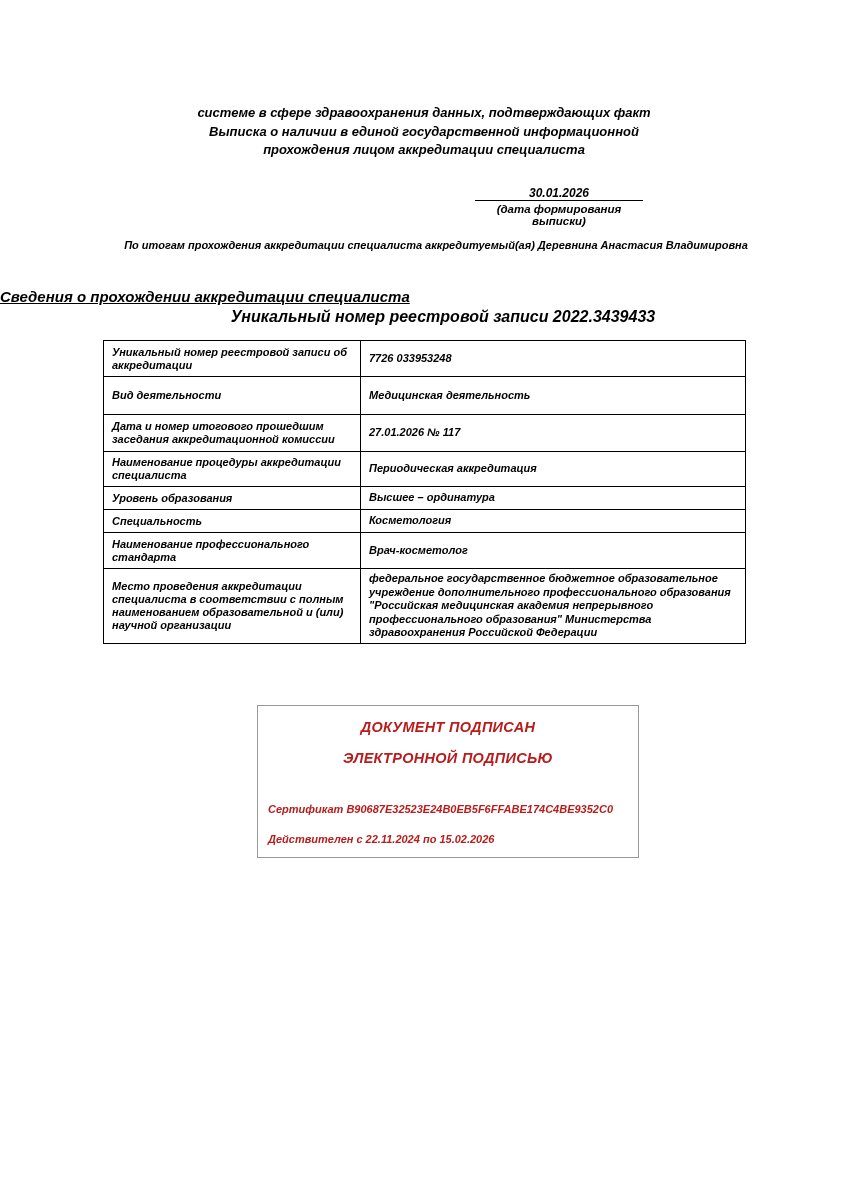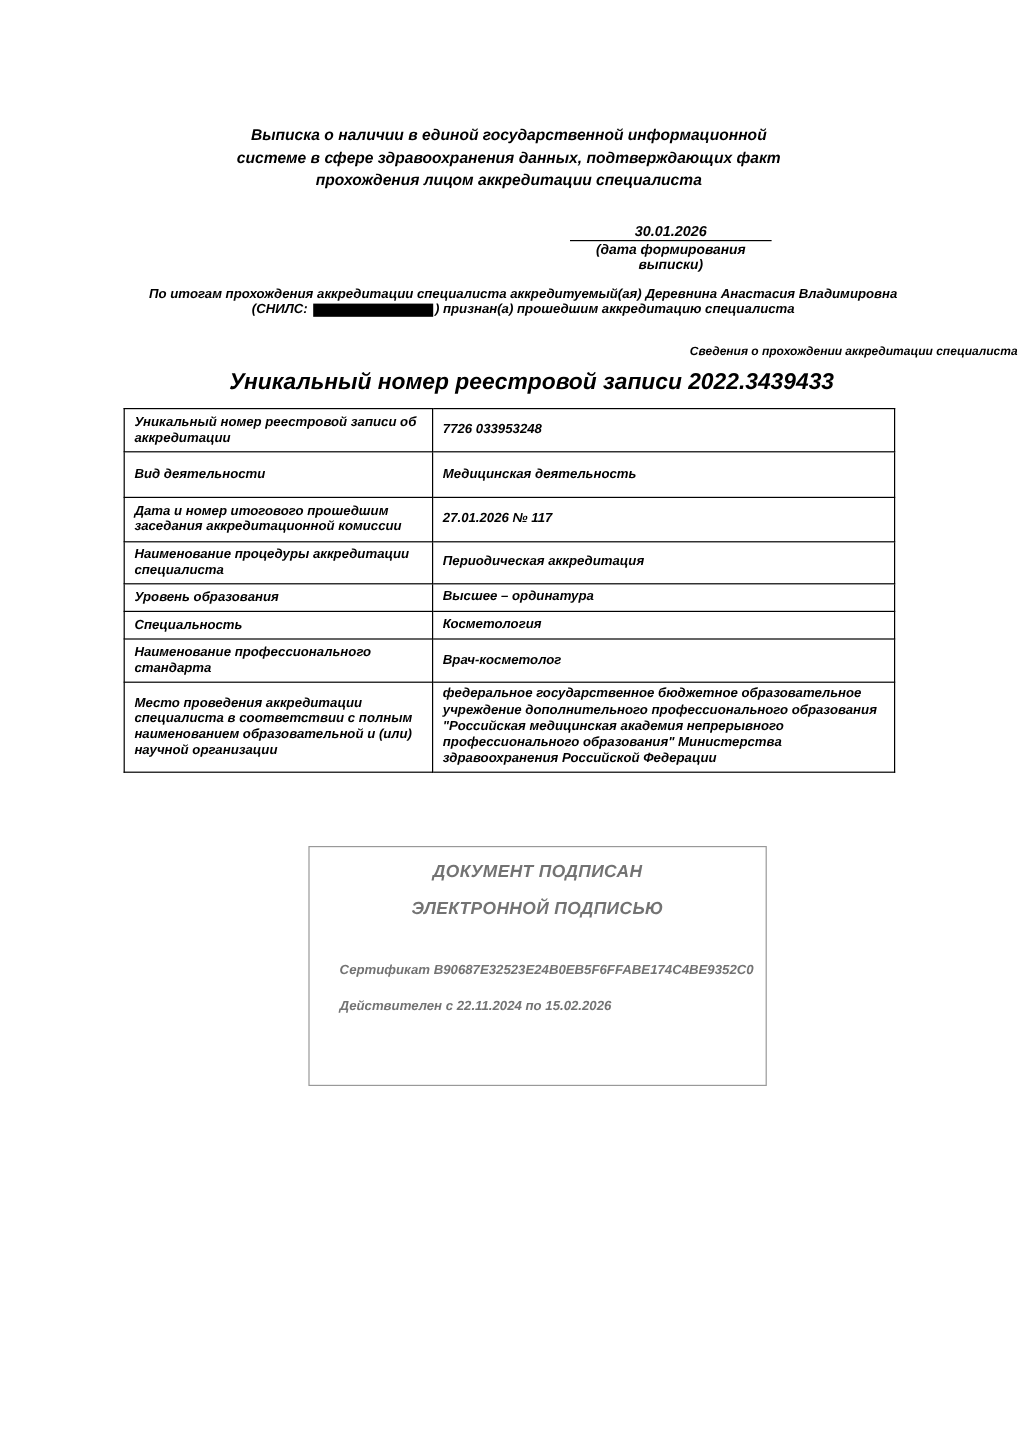--- a/index.html
+++ b/index.html
@@ -58,30 +58,31 @@
     height: 11px;
     background: #000000;
     vertical-align: text-bottom;
     margin: 0 1px 0 5px;
   }
 
   
   .section-heading {
     position: absolute;
     top: 288px; left: 0; right: 0;
-    text-align: right;
-    font-size: 10px;
+    text-align: left;
+    font-size: 15px;
+    text-decoration: underline;
   }
 
   
   .registry-line {
     position: absolute;
     top: 308px; left: 0; right: 0;
     text-align: center;
-    font-size: 19px;
+    font-size: 16px;
     padding-left: 38px;
   }
 
   
   table.acc-table {
     position: absolute;
     left: 103px; top: 340px;
     width: 643px;
     border-collapse: collapse;
     font-size: 11px;
@@ -102,60 +103,59 @@
   tr.r7 { height: 23px; }
   tr.r8 { height: 23px; }
   tr.r9 { height: 36px; }
   tr.r10 { height: 70px; }
   td.value-cell { line-height: 13.5px; margin-top: 40px; }
 
   
   .signature-box {
     position: absolute;
     left: 257px; top: 705px;
-    width: 382px; height: 200px;
+    width: 382px; height: 153px;
     box-sizing: border-box;
     border: 1px solid #999999;
-    color: #737373;
+    color: #b91c1c;
   }
   .sig-title {
     text-align: center;
     font-size: 14.5px;
     letter-spacing: 0.3px;
   }
   .sig-title.first { margin-top: 13px; }
   .sig-title.second { margin-top: 15px; }
   .sig-detail {
     font-size: 11px;
-    margin-left: 25px;
+    margin-left: 10px;
     margin-right: 10px;
   }
   .sig-detail.cert { margin-top: 37px; }
   .sig-detail.owner { margin-top: 19px; }
   .sig-detail.validity { margin-top: 18px; }
 </style>
 </head>
 <body>
 
 <div class="page">
 
   <div class="doc-title">
+    <div>системе в сфере здравоохранения данных, подтверждающих факт</div>
     <div>Выписка о наличии в единой государственной информационной</div>
-    <div>системе в сфере здравоохранения данных, подтверждающих факт</div>
     <div>прохождения лицом аккредитации специалиста</div>
   </div>
 
   <div class="date-block">
     <span class="date-value">30.01.2026</span>
     <span class="date-caption">(дата формирования выписки)</span>
   </div>
 
   <div class="intro">
     <div>По итогам прохождения аккредитации специалиста аккредитуемый(ая) Деревнина Анастасия Владимировна</div>
-    <div><span>(СНИЛС:</span><span class="redaction"></span><span>) признан(а) прошедшим аккредитацию специалиста</span></div>
   </div>
 
   <div class="section-heading">Сведения о прохождении аккредитации специалиста</div>
 
   <div class="registry-line">Уникальный номер реестровой записи 2022.3439433</div>
 
   <table class="acc-table">
     <tbody>
       <tr class="r1">
         <td class="label-cell">Уникальный номер реестровой записи об аккредитации</td>

